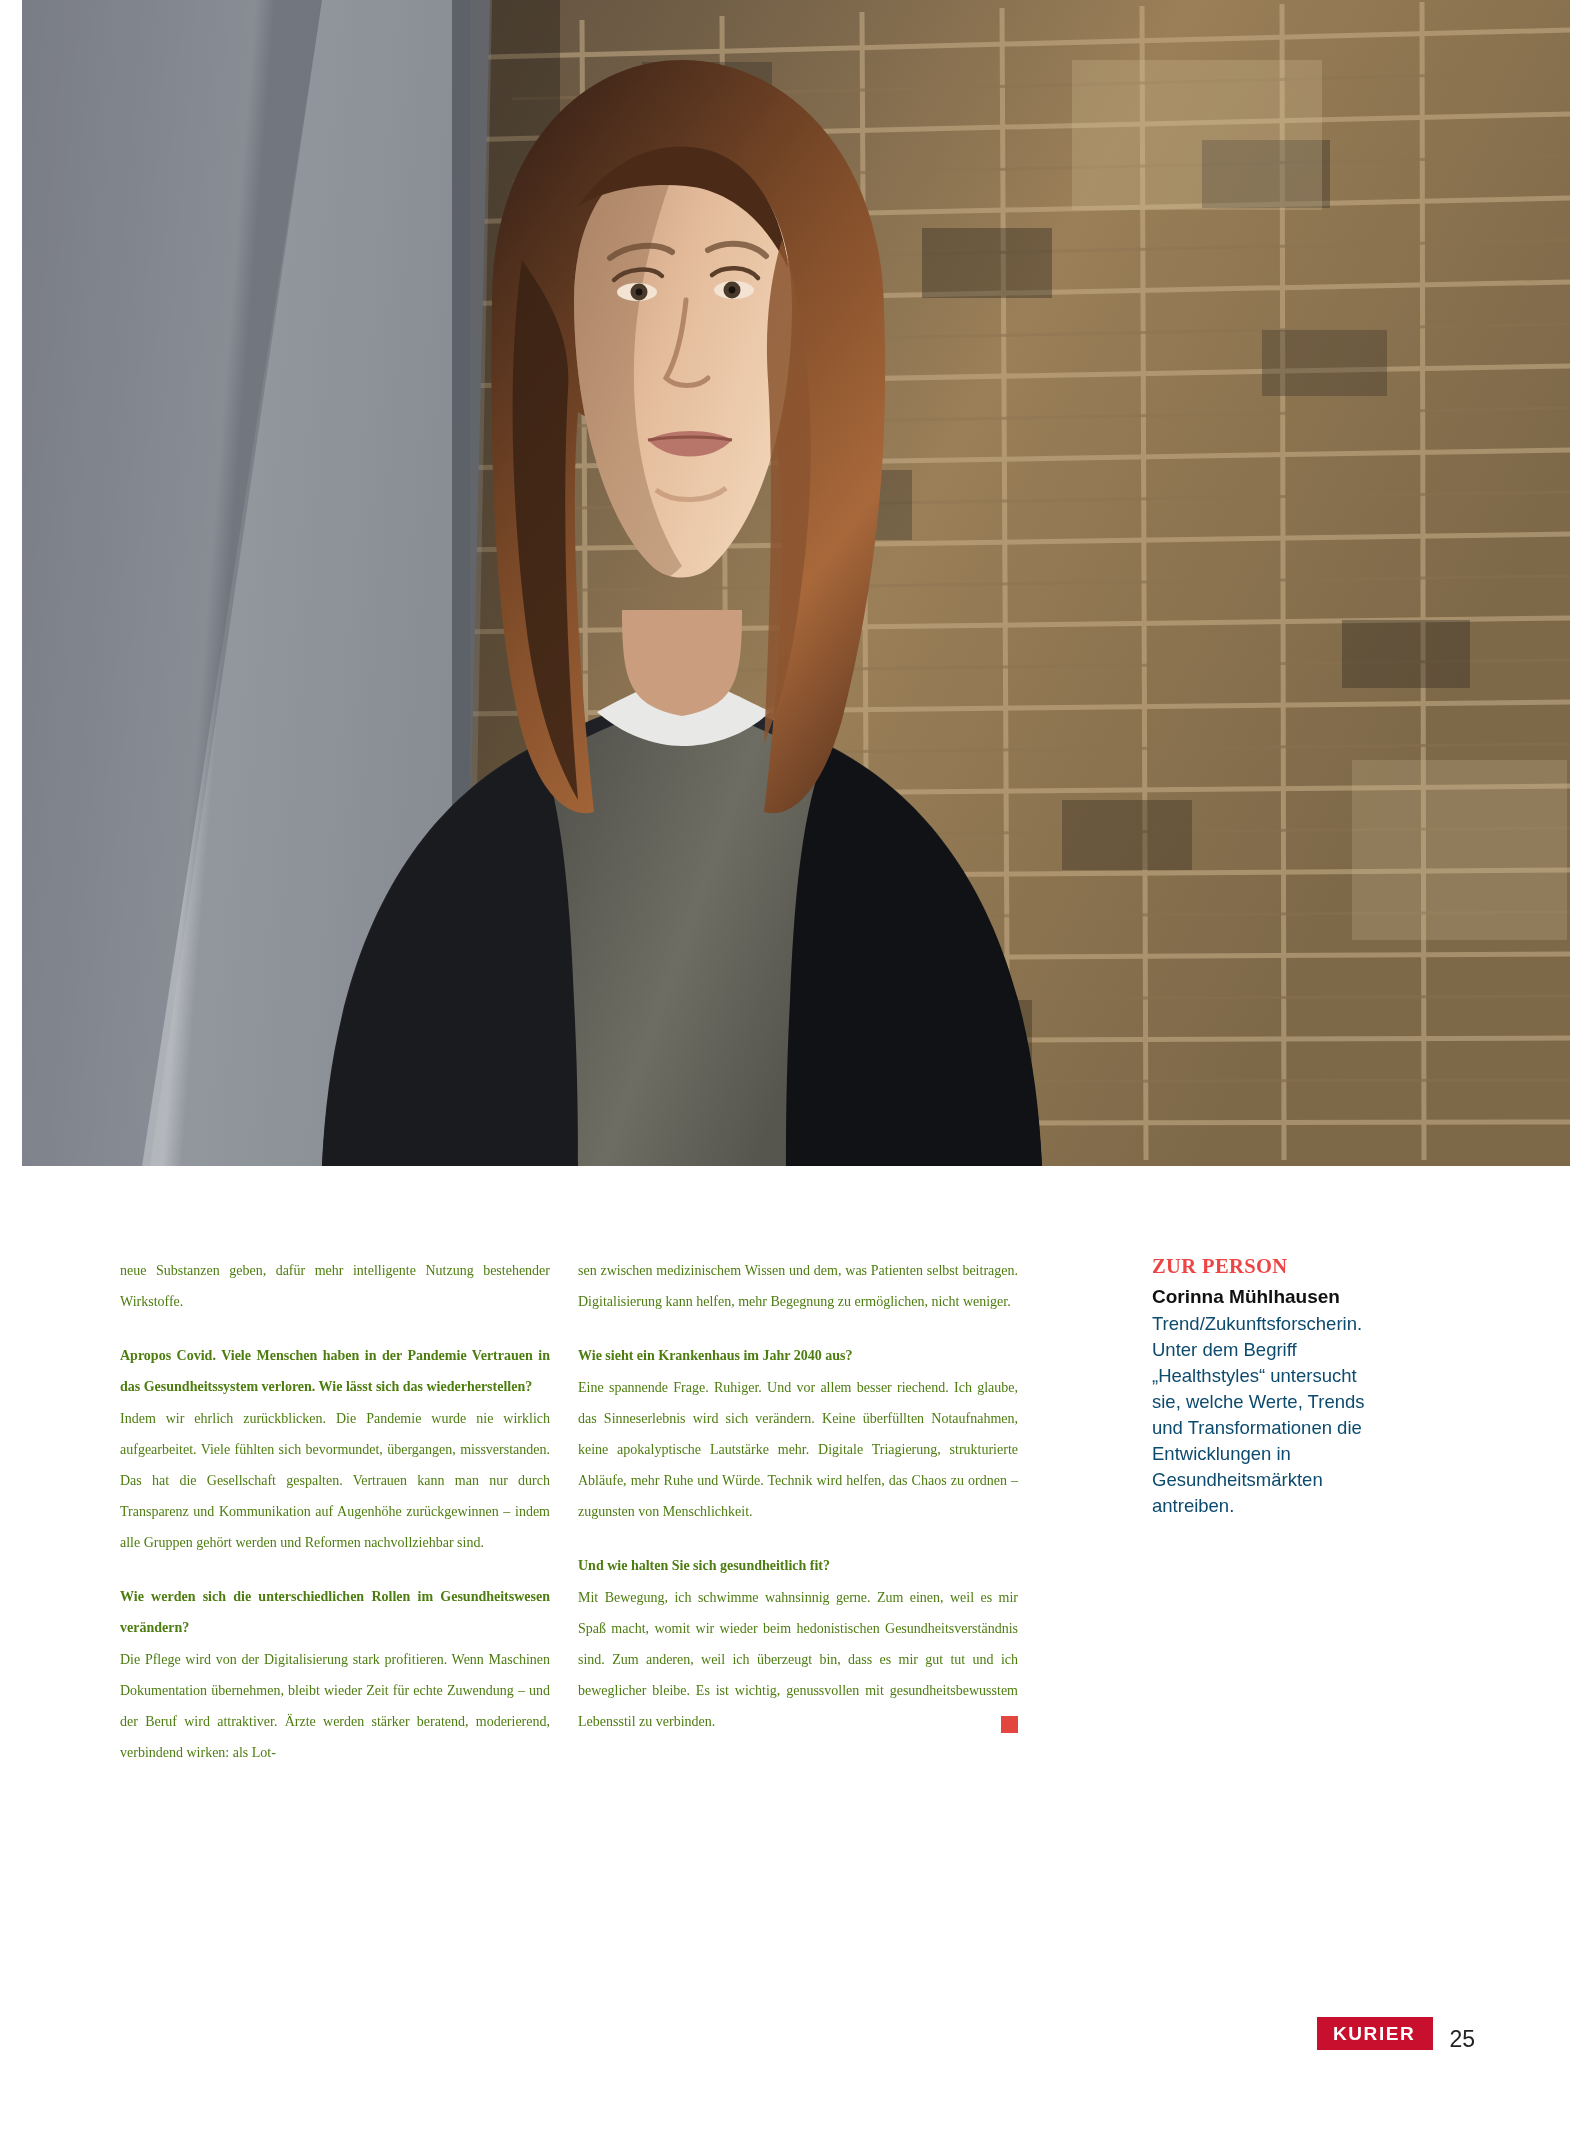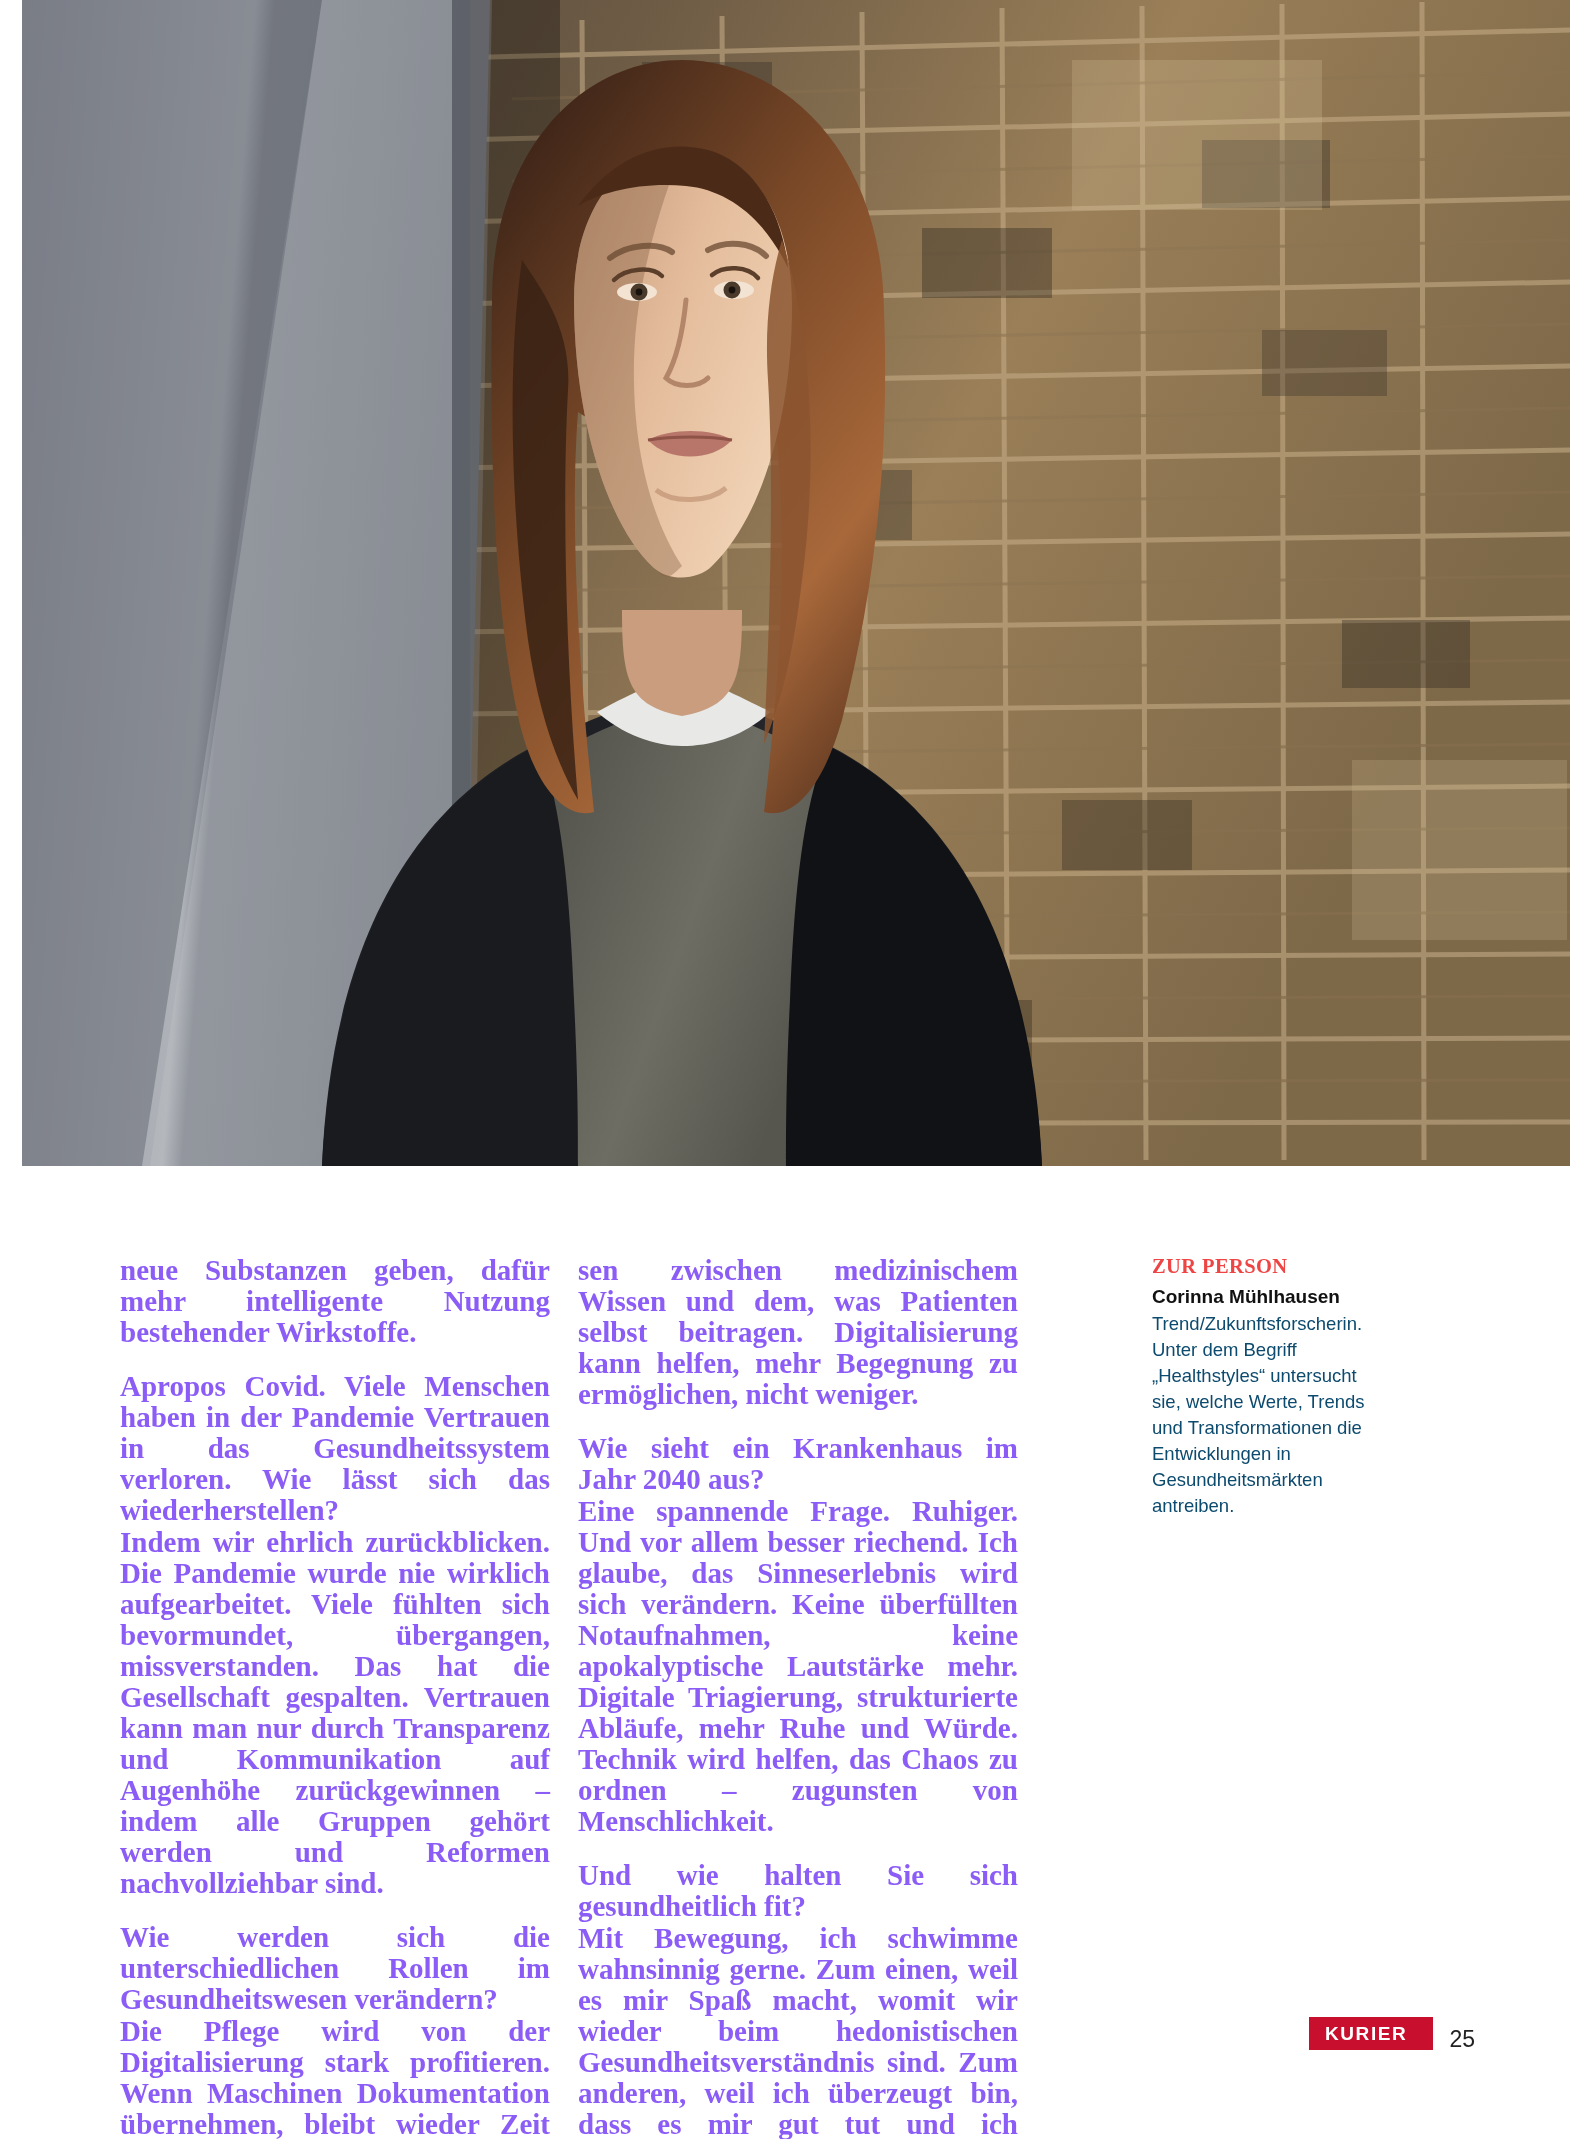--- a/index.html
+++ b/index.html
@@ -41,27 +41,26 @@
     position: absolute;
     top: 0;
   }
   .col1 { left: 120px; width: 430px; }
   .col2 { left: 578px; width: 440px; }
   .col3 { left: 1152px; width: 215px; }
 
   .col1 p, .col2 p {
     margin: 0 0 23px 0;
     font-family: "Liberation Serif", serif;
-    font-size: 29px;
+    font-size: 14px;
     line-height: 31px;
     text-align: justify;
     text-justify: inter-word;
     hyphens: auto;
-    color: #8b5cf6;
-    font-weight: bold;
+    color: #4d7c0f;
   }
   .col1 p:last-child, .col2 p:last-child { margin-bottom: 0; }
 
   .q {
     font-family: "Liberation Sans", sans-serif;
     font-weight: bold;
     font-size: 19.5px;
     line-height: 27px;
     text-align: left;
     margin: 0 0 1px 0 !important;
@@ -120,21 +119,21 @@
     align-items: center;
     gap: 16px;
   }
   .kurier-logo {
     background: #c8102e;
     color: #ffffff;
     font-family: "Liberation Sans", sans-serif;
     font-weight: bold;
     font-size: 19px;
     letter-spacing: 1.6px;
-    padding: 7px 26px 7px 16px;
+    padding: 7px 18px 7px 16px;
     line-height: 1;
   }
   .page-num {
     font-family: "Liberation Sans", sans-serif;
     font-size: 23px;
     color: #222;
     margin-top: 13px;
   }
 </style>
 </head>

